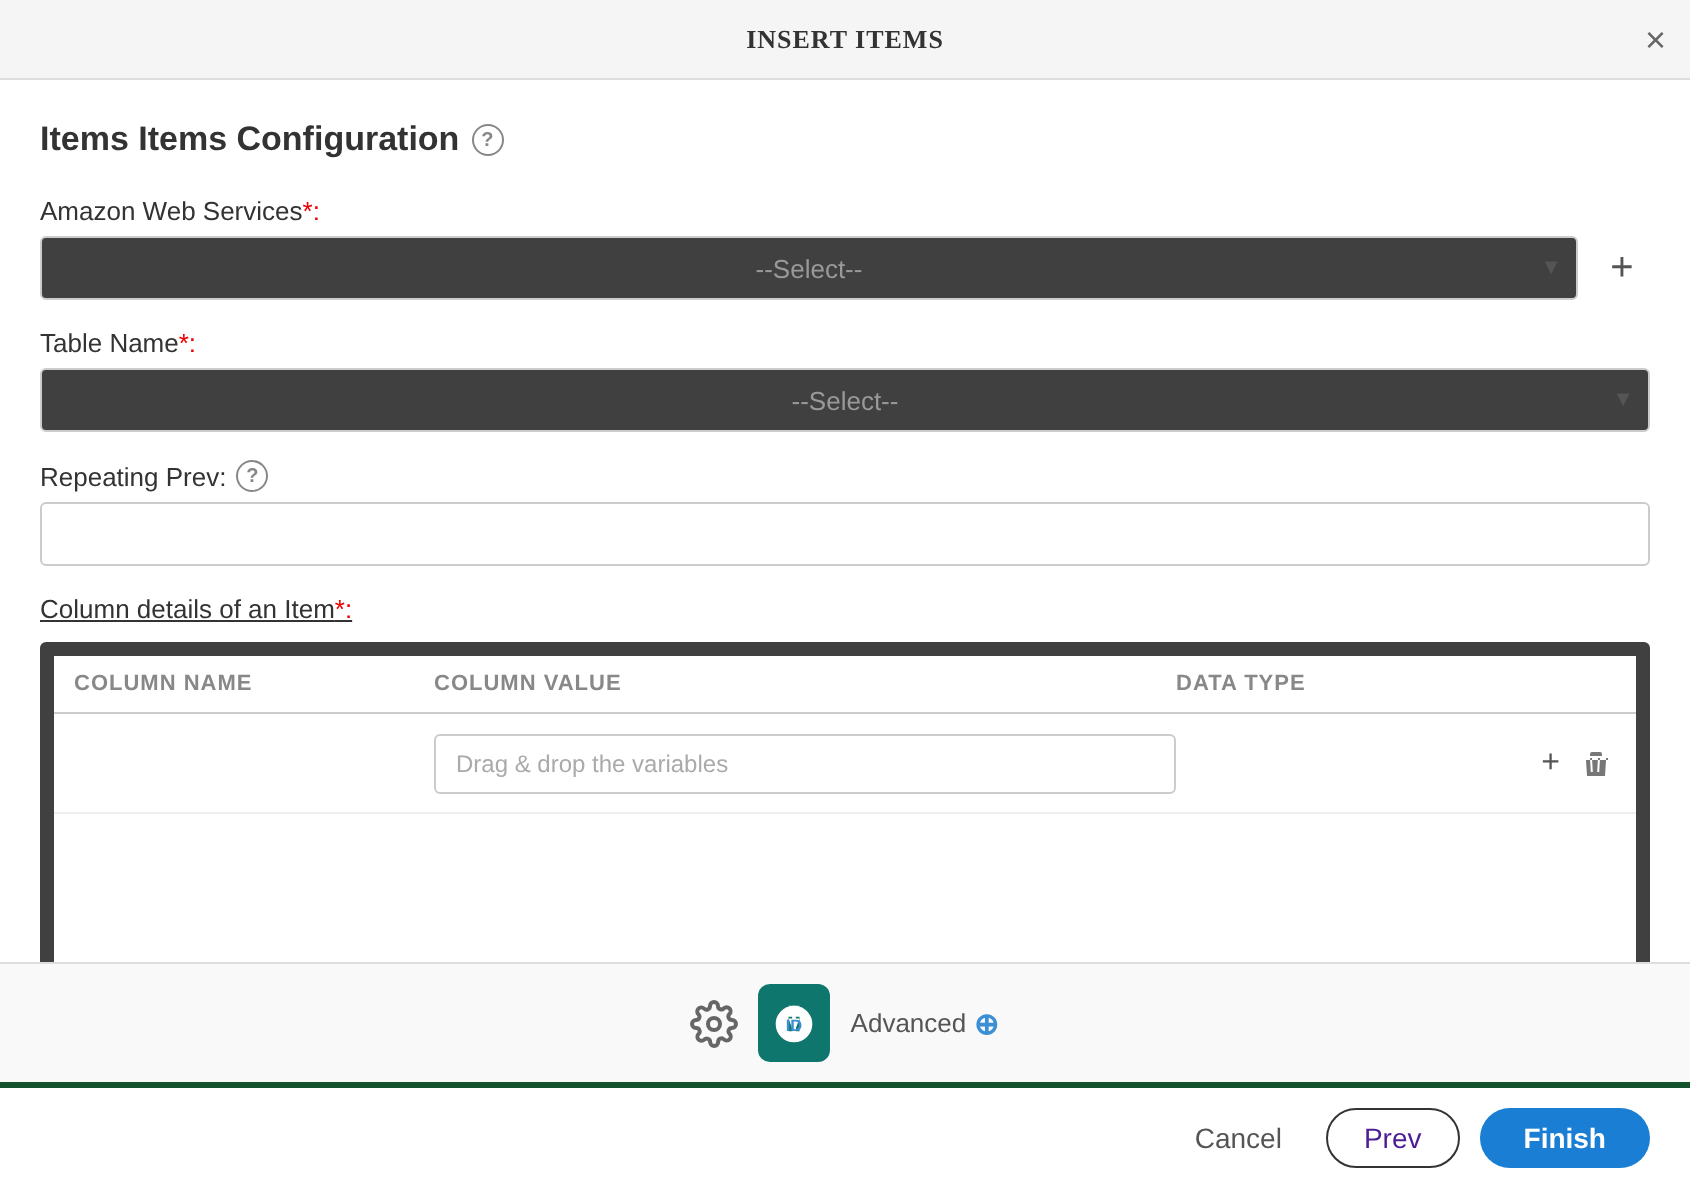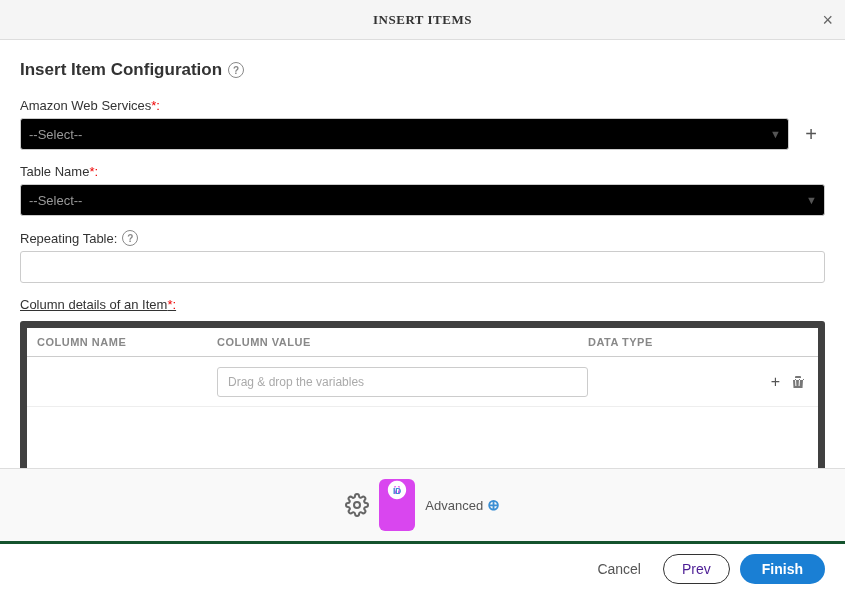--- a/index.html
+++ b/index.html
@@ -113,27 +113,28 @@
     .select-container {
       flex: 1;
       position: relative;
     }
 
     .select-container select {
       width: 100%;
       height: 32px;
       border: 1px solid #ccc;
       border-radius: 3px;
-      background: #000000;
+      background: #404040;
       color: #999;
       font-size: 13px;
       padding: 0 8px;
       appearance: none;
       -webkit-appearance: none;
       cursor: pointer;
+      text-align: center;
     }
 
     .select-chevron {
       position: absolute;
       right: 8px;
       top: 50%;
       transform: translateY(-50%);
       pointer-events: none;
       color: #555;
       font-size: 11px;
@@ -261,26 +262,27 @@
       background: none;
       border: none;
       cursor: pointer;
       font-size: 20px;
       color: #555;
       display: flex;
       align-items: center;
     }
 
     .toolbar-badge-btn {
-      background: #d946ef;
+      background: #0f766e;
       border: none;
       border-radius: 6px;
       width: 36px;
-      height: 52px;
-      display: flex;
+      height: 39px;
+      display: flex;
+      align-items: center;
       justify-content: center;
       cursor: pointer;
       color: white;
       font-size: 18px;
     }
 
     .advanced-label {
       font-size: 13px;
       color: #555;
       display: flex;
@@ -342,21 +344,21 @@
 <div class="modal-container">
 
   <div class="modal-header">
     <span class="modal-header-title">INSERT ITEMS</span>
     <button class="modal-close-btn">×</button>
   </div>
 
   <div class="modal-body">
 
     <div class="section-title">
-      <span>Insert Item Configuration</span>
+      <span>Items Items Configuration</span>
       <span class="help-icon">?</span>
     </div>
 
     <div class="field-group">
       <label class="field-label">
         <span>Amazon Web Services</span><span class="required">*:</span>
       </label>
       <div class="select-wrapper">
         <div class="select-container">
           <select>
@@ -375,21 +377,21 @@
       <div class="select-container">
         <select>
           <option value="">--Select--</option>
         </select>
         <span class="select-chevron">▼</span>
       </div>
     </div>
 
     <div class="field-group">
       <label class="field-label" style="display:flex;align-items:center;gap:5px;">
-        <span>Repeating Table:</span>
+        <span>Repeating Prev:</span>
         <span class="help-icon">?</span>
       </label>
       <input type="text" class="text-input" value="" style="">
     </div>
 
     <div class="field-group">
       <div class="column-details-label">
         <span>Column details of an Item</span><span class="required">*:</span>
       </div>
       <div class="items-table">

